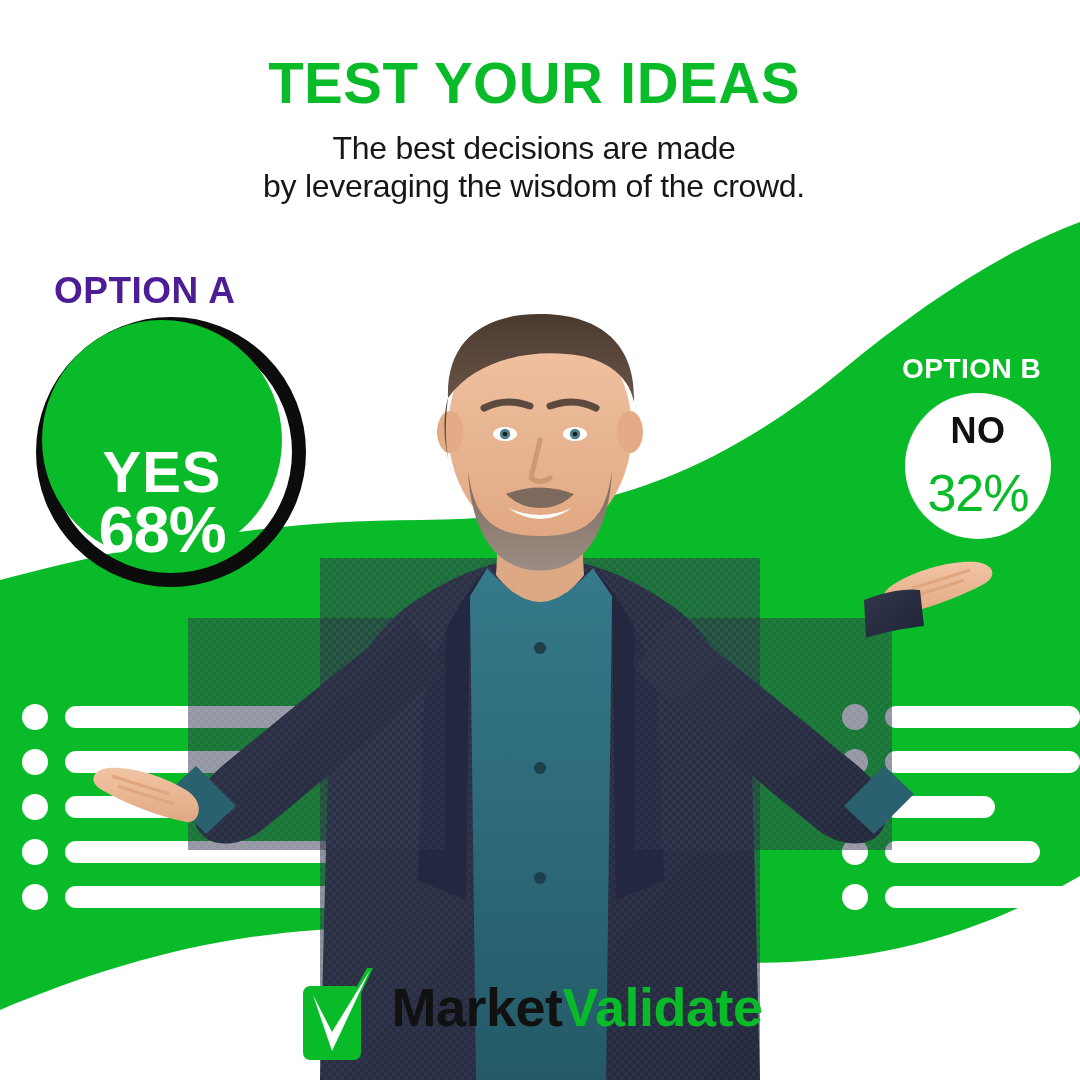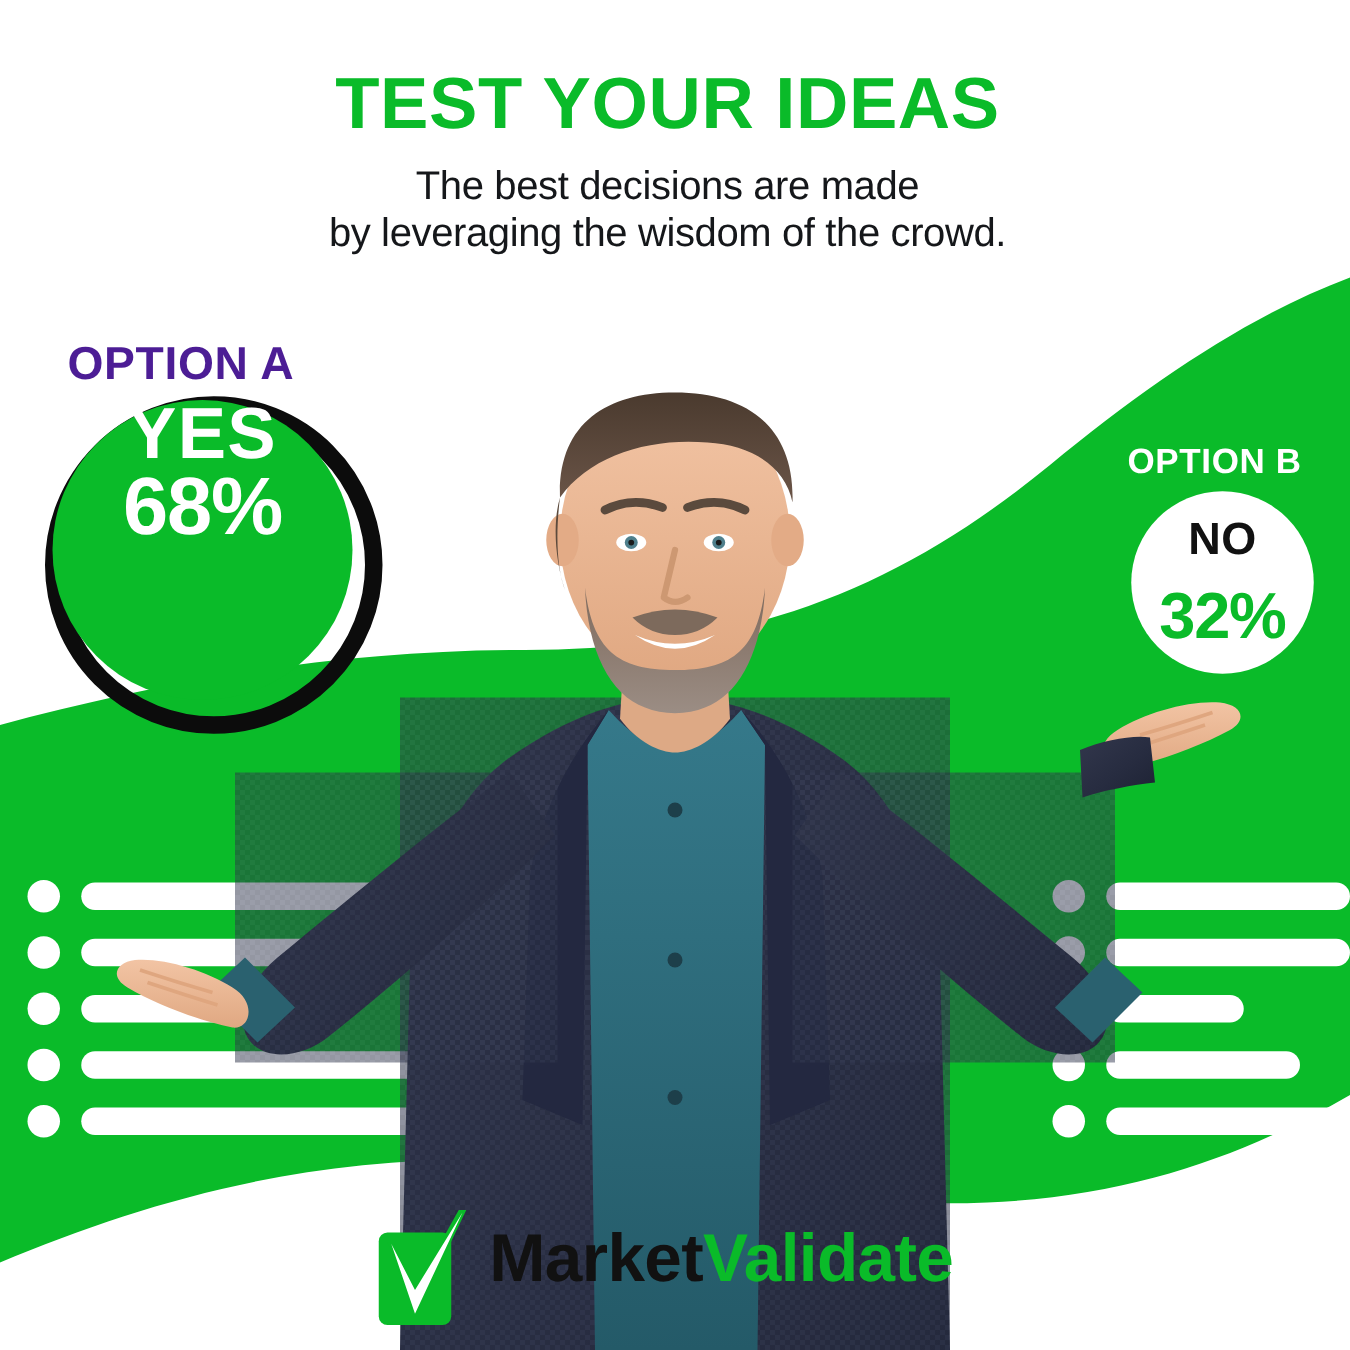--- a/index.html
+++ b/index.html
@@ -36,41 +36,41 @@
   .ringA{
     position:absolute;left:0;top:0;width:270px;height:270px;border-radius:50%;
     border:14px solid #0c0c0c;box-sizing:border-box;
   }
   .fillA{
     position:absolute;left:6px;top:3px;width:240px;height:240px;border-radius:50%;
     background:#0ABB29;
   }
   .optA-text{
     position:absolute;left:6px;top:3px;width:240px;height:240px;
-    display:flex;flex-direction:column;align-items:center;justify-content:flex-start;
+    display:flex;flex-direction:column;align-items:center;justify-content:flex-end;
     color:#ffffff;line-height:0.92;
   }
   .optA-yes{font-size:58px;font-weight:600;letter-spacing:1px;}
   .optA-pct{font-size:65px;font-weight:700;letter-spacing:-1px;margin-top:2px;}
 
   
   .optB-wrap{position:absolute;left:880px;top:355px;width:200px;z-index:40;}
   .optB-label{
     font-size:28px;font-weight:700;color:#ffffff;letter-spacing:0.5px;
     margin:0 11px 10px 22px;line-height:1;
   }
   .circleB{
     position:relative;width:146px;height:146px;border-radius:50%;
     background:#ffffff;margin-left:25px;
     display:flex;flex-direction:column;align-items:center;justify-content:center;
     line-height:0.94;
     gap:20px;
   }
   .optB-no{font-size:36px;font-weight:700;color:#111;letter-spacing:0.5px;}
-  .optB-pct{font-size:52px;font-weight:700;color:#0ABB29;letter-spacing:-1px;margin-top:1px;}
+  .optB-pct{font-size:52px;font-weight:400;color:#0ABB29;letter-spacing:-1px;margin-top:1px;}
 
   
   .list{position:absolute;z-index:12;}
   .list.left{left:22px;top:704px;}
   .list.right{left:842px;top:704px;}
   .row{display:flex;align-items:center;height:26px;margin-bottom:19px;}
   .dot{width:26px;height:26px;border-radius:50%;background:#ffffff;flex:0 0 auto;}
   .bar{height:22px;border-radius:11px;background:#ffffff;margin-left:17px;flex:0 0 auto;}
 
   

